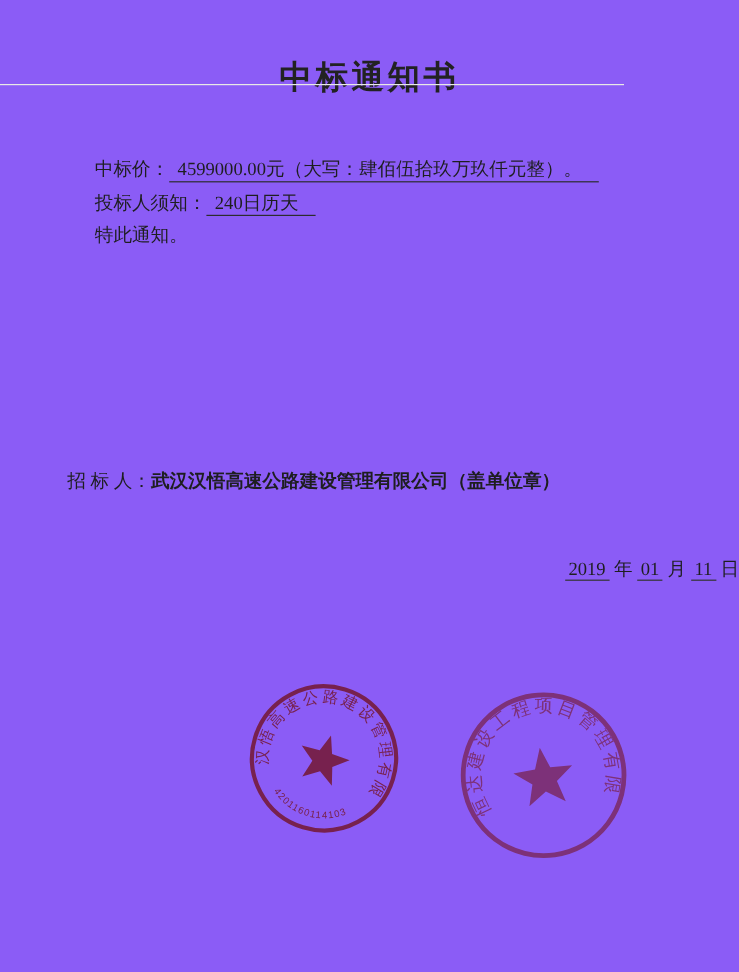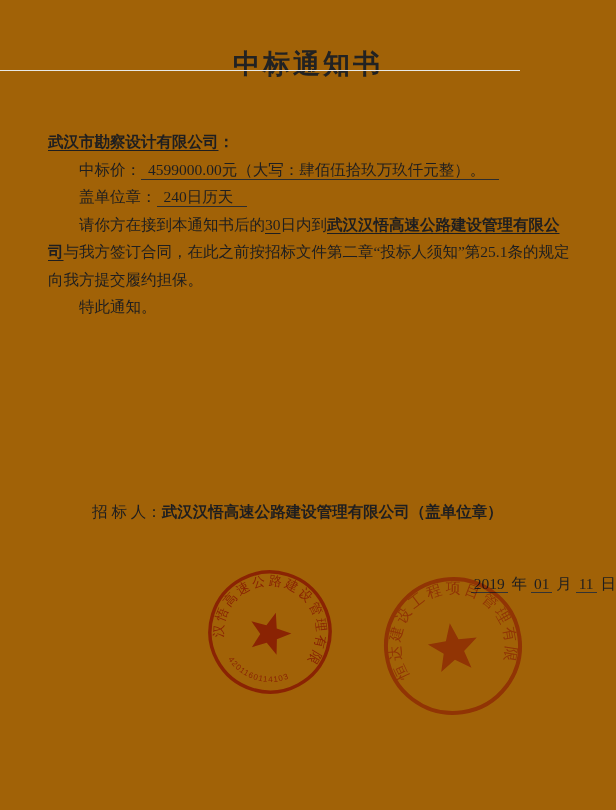--- a/index.html
+++ b/index.html
@@ -4,21 +4,21 @@
 <style>
   html,body{margin:0;padding:0;}
   body{
     width:616px;height:810px;
     background:#ffffff;
     font-family:"Liberation Serif","DejaVu Serif",serif;
     color:#1e1e20;
     position:relative;
     overflow:hidden;
   }
-  .page{position:absolute;inset:0;background:#a16207;}
+  .page{position:absolute;inset:0;background:#8b5cf6;}
   .scan-line{position:absolute;top:70px;left:0;width:520px;height:1px;background:#e9e9e6;}
   .title{
     text-align:center;
     margin:46px 0 0 0;
     font-size:27px;
     line-height:36px;
     letter-spacing:3px;
     color:#222;
   }
   .content{
@@ -32,21 +32,21 @@
   .u{text-decoration:underline;text-underline-offset:3px;}
   .recipient{font-weight:bold;}
   .recipient .name{text-decoration:underline;text-underline-offset:3px;}
   .field-value{
     border-bottom:1px solid #2c2c2e;
     padding:0 14px 1px 7px;
     margin-top:36px;
   }
   .sig-block{
     margin-top:177px;
-    padding-left:92px;
+    padding-left:56px;
     font-size:15.5px;
     line-height:27.5px;
   }
   .sig-row{margin:0;}
   .sig-row.second{margin-top:38px;}
   .date-line{
     margin-top:49px;
     text-align:right;
     font-size:15.5px;
   }
@@ -62,29 +62,27 @@
 </style>
 </head>
 <body>
 
 <div class="page">
   <div class="scan-line"></div>
 
   <h1 class="title">中标通知书</h1>
 
   <div class="content">
-    <p class="recipient"><span class="name">武汉市勘察设计有限公司</span><span>：</span></p>
 
 
     <p class="indent"><span>中标价：</span><span class="field-value">4599000.00元（大写：肆佰伍拾玖万玖仟元整）。</span></p>
 
-    <p class="indent"><span>盖单位章：</span><span class="field-value">240日历天</span></p>
+    <p class="indent"><span>投标人须知：</span><span class="field-value">240日历天</span></p>
 
 
-    <p class="indent"><span>请你方在接到本通知书后的</span><span class="u">30</span><span>日内到</span><span class="b u">武汉汉悟高速公路建设管理有限公司</span><span>与我方签订合同，在此之前按招标文件第二章“投标人须知”第25.1条的规定向我方提交履约担保。</span></p>
 
     <p class="indent">特此通知。</p>
   </div>
 
   <div class="sig-block">
     <p class="sig-row"><span>招 标 人：</span><span class="b">武汉汉悟高速公路建设管理有限公司（盖单位章）</span></p>
   </div>
 
   <div class="date-line"><span class="u2">2019</span><span> 年 </span><span class="u2">01</span><span> 月 </span><span class="u2">11</span><span> 日</span></div>
 

